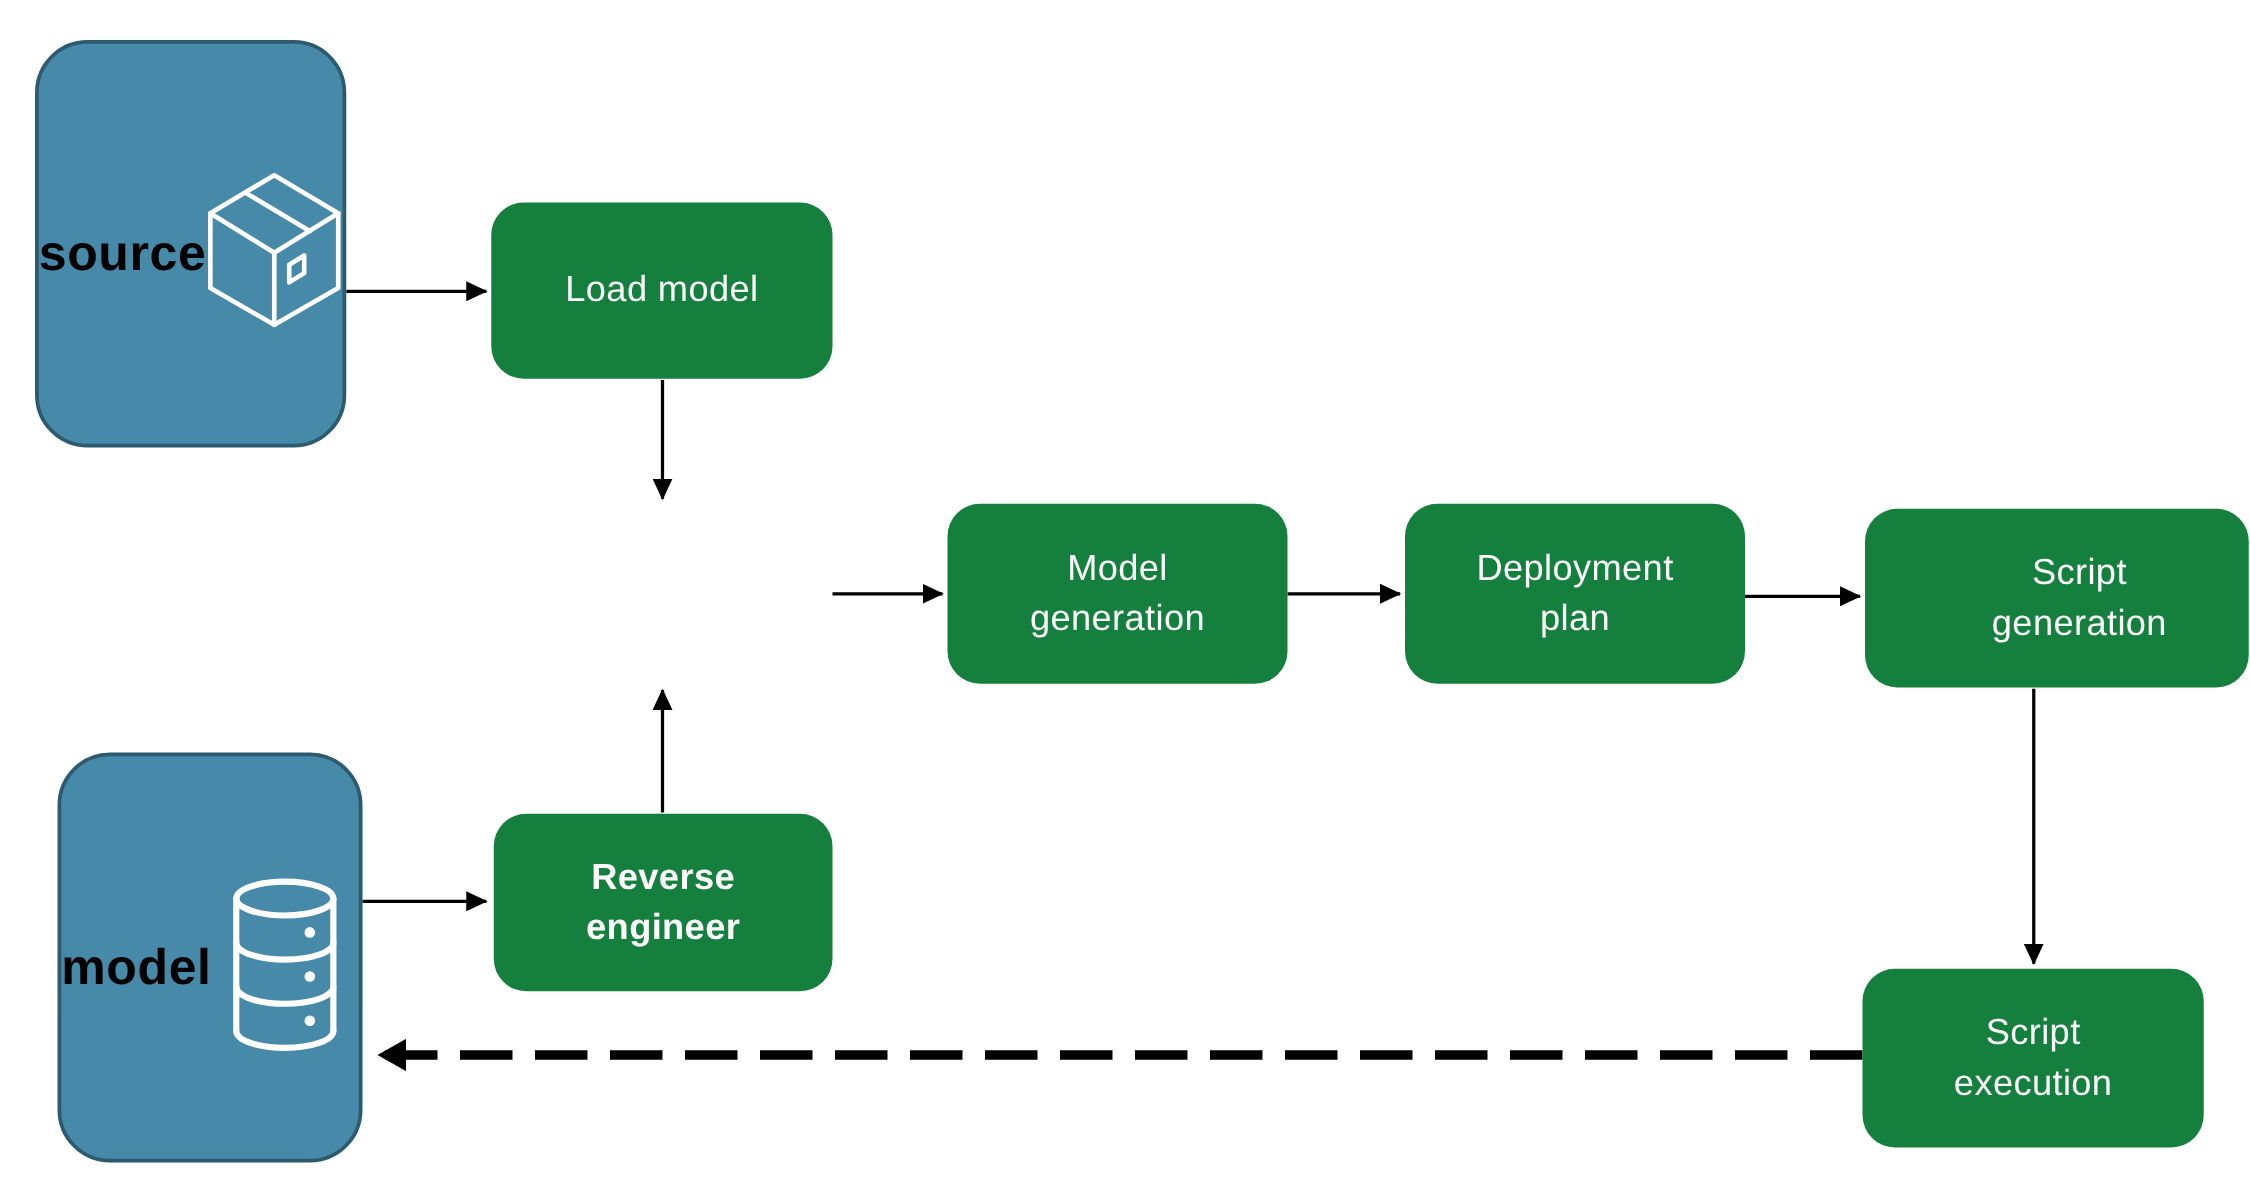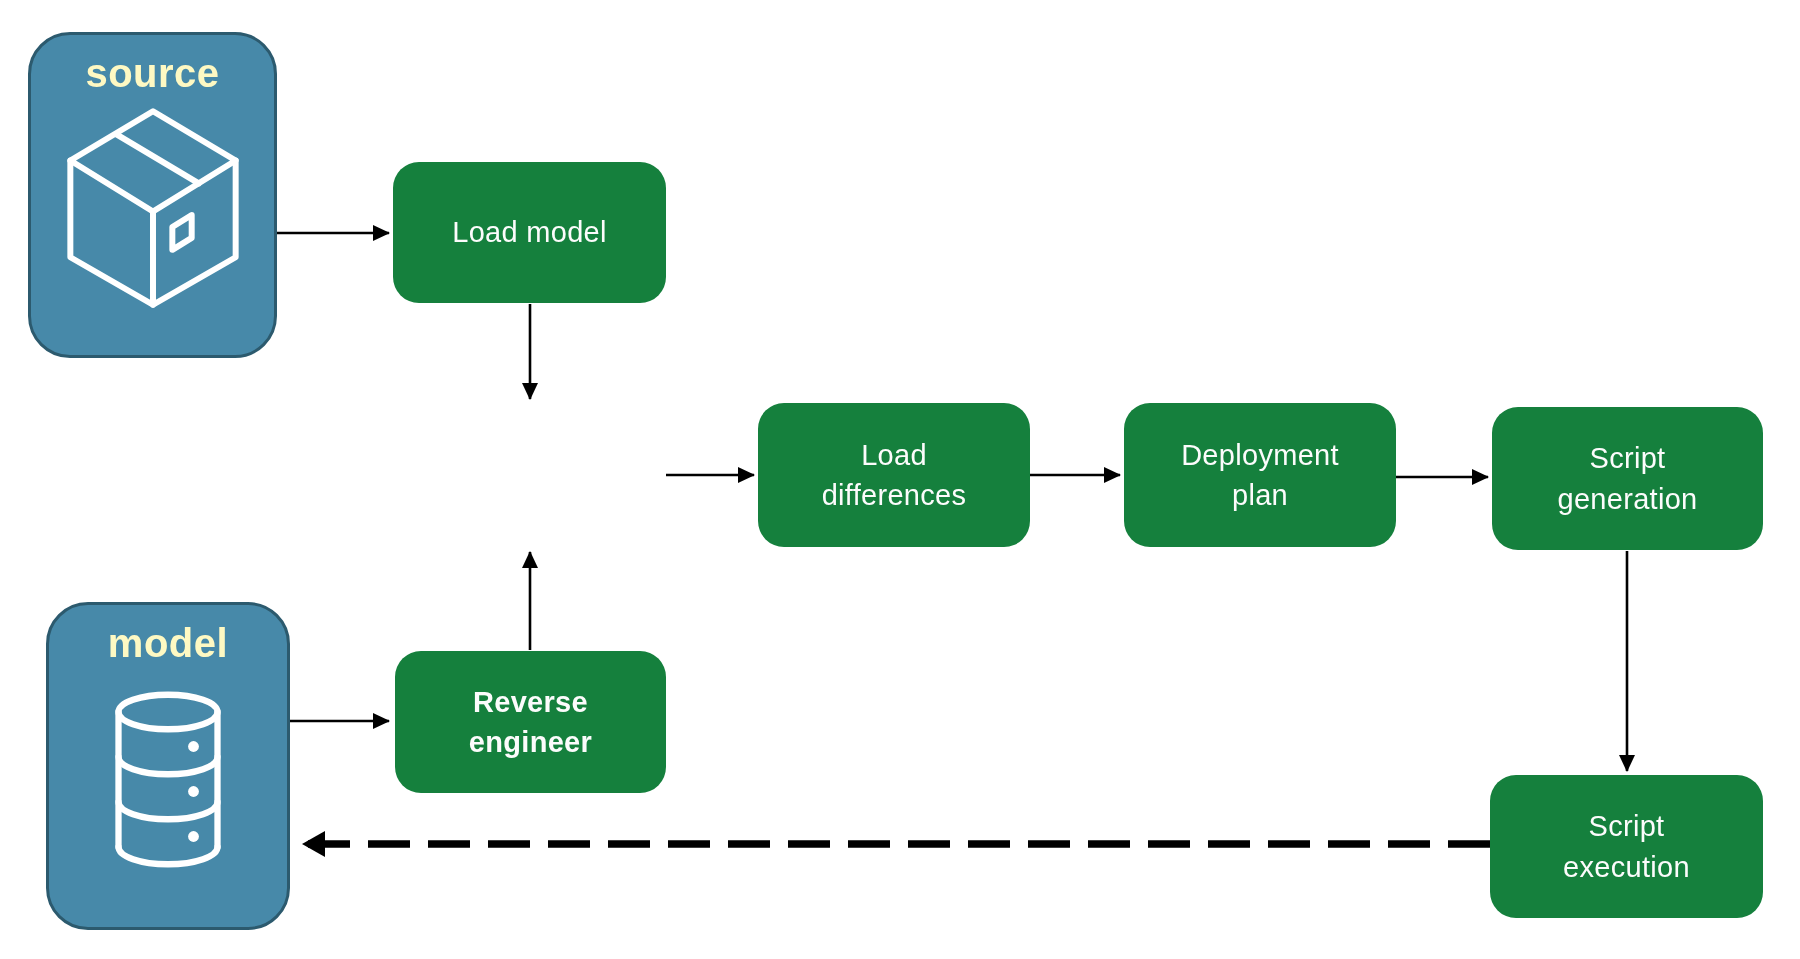--- a/index.html
+++ b/index.html
@@ -23,33 +23,33 @@
     color:#fcfcfc;
     font-size:29px; line-height:1.38; text-align:center;
     letter-spacing:0.3px;
   }
   .node .node-label { max-width:200px; display:inline-block; }
 
   #n-load        { left:393px;  top:162px; width:273px; height:141px; }
   #n-comparison  { left:395px;  top:403px; width:271px; height:143px; }
   #n-differences { left:758px;  top:403px; width:272px; height:144px; }
   #n-deployment  { left:1124px; top:403px; width:272px; height:144px; }
-  #n-generation  { left:1492px; top:407px; width:271px; height:143px; }
+  #n-generation  { left:1492px; top:407px; width:271px; height:143px;padding-left:36px; }
   #n-reverse     { left:395px;  top:651px; width:271px; height:142px;font-weight:bold; }
   #n-execution   { left:1490px; top:775px; width:273px; height:143px; }
 
   
   .endpoint {
     position:absolute;
     background:#4789a9;
     border:3.5px solid #2c5a6e;
     border-radius:42px;
     box-sizing:border-box;
-    display:flex; flex-direction:column; align-items:center;
-    color:#fef9c3;
+    display:flex; flex-direction:row; align-items:center;
+    color:#000000;
     text-align:center;
   }
   #ep-source { left:28px; top:32px;  width:249px; height:326px; }
   #ep-target { left:46px; top:602px; width:244px; height:328px; }
 
   .endpoint-label {
     font-size:40px; font-weight:700; letter-spacing:0.5px;
     margin-top:16px;
   }
   .icon-package  { width:176px; height:204px; margin-top:10px; }
@@ -109,21 +109,21 @@
       <circle cx="67" cy="39" r="3.6" fill="#ffffff"></circle>
       <circle cx="67" cy="69" r="3.6" fill="#ffffff"></circle>
       <circle cx="67" cy="99" r="3.6" fill="#ffffff"></circle>
     </svg>
   </div>
 
   <div class="node" id="n-load">
     <span class="node-label">Load model</span>
   </div>
   <div class="node" id="n-differences">
-    <span class="node-label">Load differences</span>
+    <span class="node-label">Model generation</span>
   </div>
   <div class="node" id="n-deployment">
     <span class="node-label">Deployment plan</span>
   </div>
   <div class="node" id="n-generation">
     <span class="node-label">Script generation</span>
   </div>
   <div class="node" id="n-reverse">
     <span class="node-label">Reverse engineer</span>
   </div>

